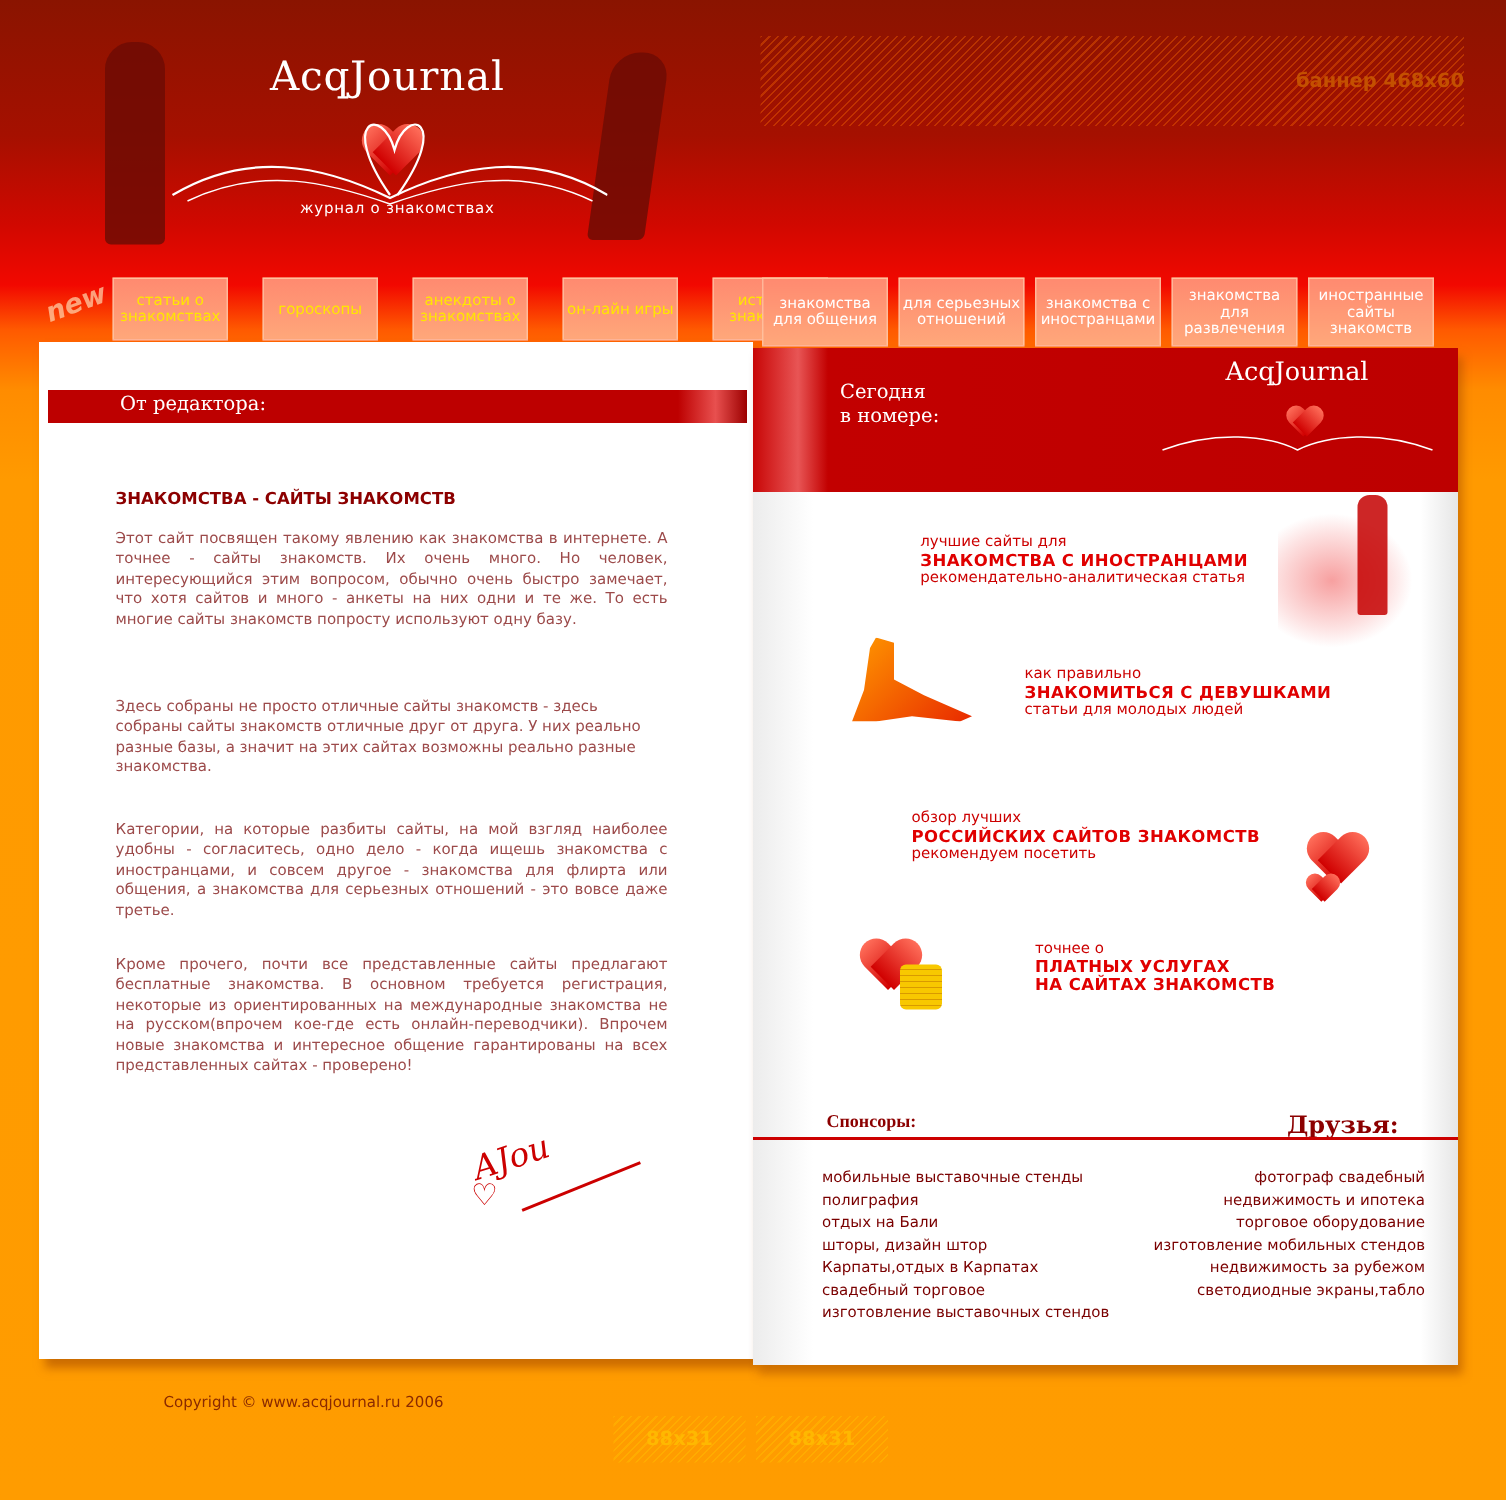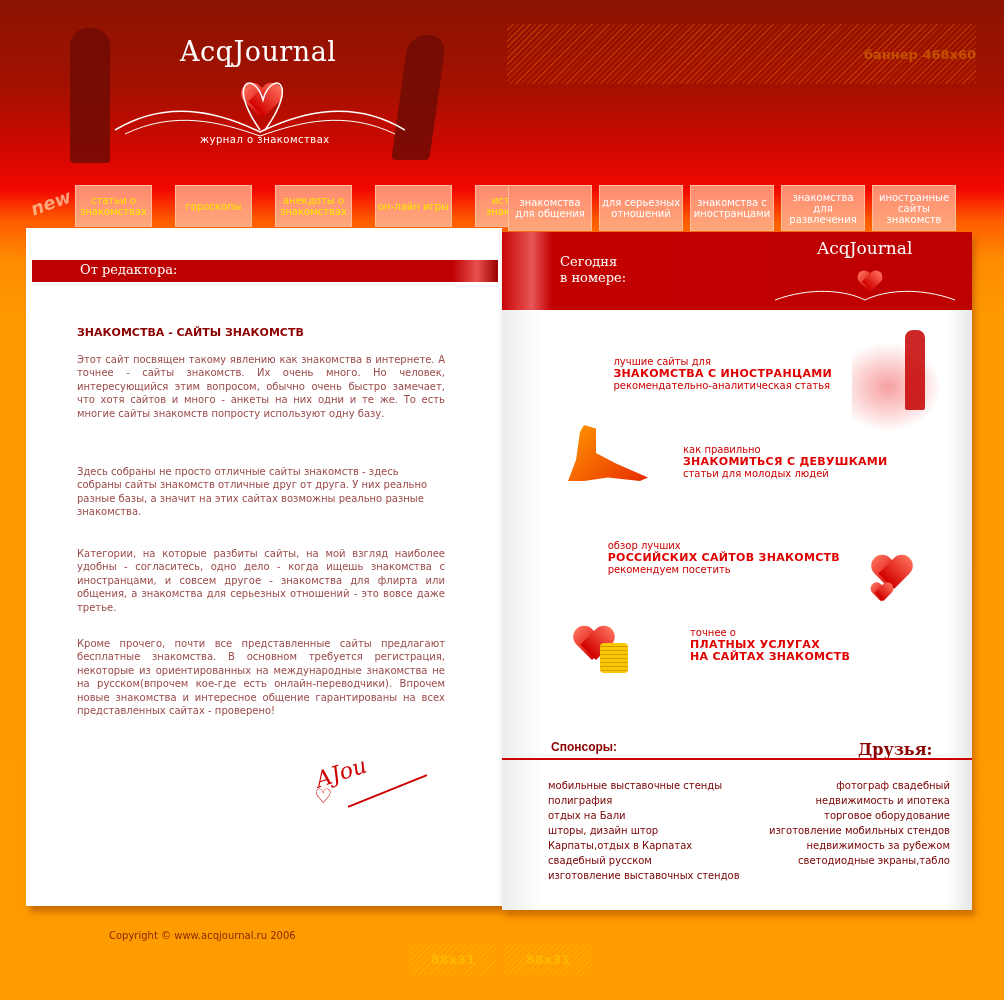--- a/index.html
+++ b/index.html
@@ -12,31 +12,31 @@
 .banner{left:507px;top:24px;width:469px;height:60px;background:repeating-linear-gradient(135deg,rgba(255,110,0,.35) 0 1px,transparent 1px 4px);display:flex;align-items:center;justify-content:flex-end;font-weight:bold;font-size:13px;color:#c45000}
 .new{left:30px;top:192px;font-size:18px;font-weight:bold;font-style:italic;color:#ffd7b0;opacity:.7;transform:rotate(-20deg)}
 .nav{display:flex;gap:23px;top:185px;height:47px}
 .nav .tab{width:77px;height:42px;background:linear-gradient(to bottom,#ff8a70,#ffa77a);border:1px solid rgba(255,210,180,.6);display:flex;align-items:center;justify-content:center;text-align:center;font-size:10px;line-height:11px;cursor:pointer}
 .nav.left .tab{color:#ffe600}
 .nav.right .tab{color:#fff;width:84px;height:46px}
 .page-left{left:26px;top:228px;width:476px;height:678px;background:#fff;box-shadow:4px 6px 6px rgba(160,70,0,.55)}
 .page-right{left:502px;top:232px;width:470px;height:678px;background:linear-gradient(to right,#ececec 0,#fff 40px,#fff 445px,#e6e6e6 470px);box-shadow:3px 6px 6px rgba(160,70,0,.5)}
 .ribbon-left{left:32px;top:260px;width:466px;height:22px;background:linear-gradient(to right,#bd0000 0,#bd0000 420px,#e8504f 445px,#9c0000 466px)}
 .ribbon-left span{position:absolute;left:48px;top:2px;font-family:"DejaVu Serif",serif;font-size:13px;color:#fff}
-.ribbon-right{left:502px;top:232px;width:470px;height:78px;background:linear-gradient(to right,#c80606 0,#e85555 30px,#c20000 50px,#bd0000 100%)}
+.ribbon-right{left:502px;top:232px;width:470px;height:96px;background:linear-gradient(to right,#c80606 0,#e85555 30px,#c20000 50px,#bd0000 100%)}
 .ribbon-right .today{position:absolute;left:58px;top:22px;font-family:"DejaVu Serif",serif;font-size:13px;color:#fff;line-height:16px}
 .ribbon-right .mini-logo{position:absolute;left:315px;top:6px;font-family:"DejaVu Serif",serif;font-size:17px;color:#fff}
 .h-title{left:77px;top:326px;font-size:11px;font-weight:bold;color:#8c0000}
 .para{left:77px;width:368px;font-size:10px;line-height:13.4px;color:#9c4a4a;text-align:justify}
 .sig{left:315px;top:760px;font-family:"DejaVu Serif",serif;font-style:italic;font-size:22px;color:#c00;transform:rotate(-18deg)}
 .sig-line{left:345px;top:790px;width:85px;height:2px;background:#c00;transform:rotate(-22deg)}
 .feature{font-size:10px;line-height:12px;color:#c00;text-align:left}
 .feature .big{font-weight:bold;font-size:11px;color:#e00000;letter-spacing:.3px}
 .feature.l{text-align:left}
-.sponsors-h{left:551px;top:740px;font-family:Liberation Sans, sans-serif;font-size:12px;font-weight:bold;color:#8c0000}
+.sponsors-h{left:551px;top:740px;font-family:Liberation Serif, serif;font-size:12px;font-weight:bold;color:#8c0000}
 .friends-h{left:858px;top:740px;font-family:"DejaVu Serif",serif;font-size:16px;font-weight:bold;color:#8c0000}
 .sep{left:502px;top:758px;width:470px;height:2px;background:#c00}
 .list{font-size:10px;line-height:15px;color:#7a0000}
 .list div{cursor:pointer}
 .list.r{text-align:right}
 .copy{left:109px;top:930px;font-size:10px;color:#8a2a00}
 .btn88{top:944px;width:88px;height:31px;background:repeating-linear-gradient(135deg,rgba(255,200,0,.35) 0 1px,transparent 1px 4px);display:flex;align-items:center;justify-content:center;font-size:13px;font-weight:bold;color:#ffb800}
 .heart{width:40px;height:36px;position:absolute}
 .heart::before,.heart::after{content:"";position:absolute;top:0;width:22px;height:33px;border-radius:22px 22px 0 0;background:linear-gradient(to bottom,#ff6e5a,#d00000)}
 .heart::before{left:18px;transform:rotate(-45deg);transform-origin:0 100%}
@@ -134,21 +134,21 @@
 
 <div class="abs sponsors-h">Спонсоры:</div>
 <div class="abs friends-h">Друзья:</div>
 <div class="abs sep"></div>
 <div class="abs list" style="left:548px;top:778px">
   <div>мобильные выставочные стенды</div>
   <div>полиграфия</div>
   <div>отдых на Бали</div>
   <div>шторы, дизайн штор</div>
   <div>Карпаты,отдых в Карпатах</div>
-  <div>свадебный русском</div>
+  <div>свадебный торговое</div>
   <div>изготовление выставочных стендов</div>
 </div>
 <div class="abs list r" style="right:54px;top:778px">
   <div>фотограф свадебный</div>
   <div>недвижимость и ипотека</div>
   <div>торговое оборудование</div>
   <div>изготовление мобильных стендов</div>
   <div>недвижимость за рубежом</div>
   <div>светодиодные экраны,табло</div>
 </div>

